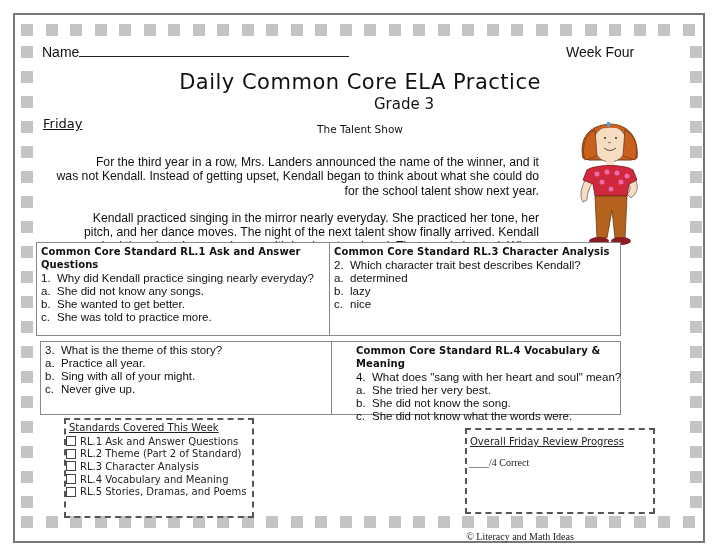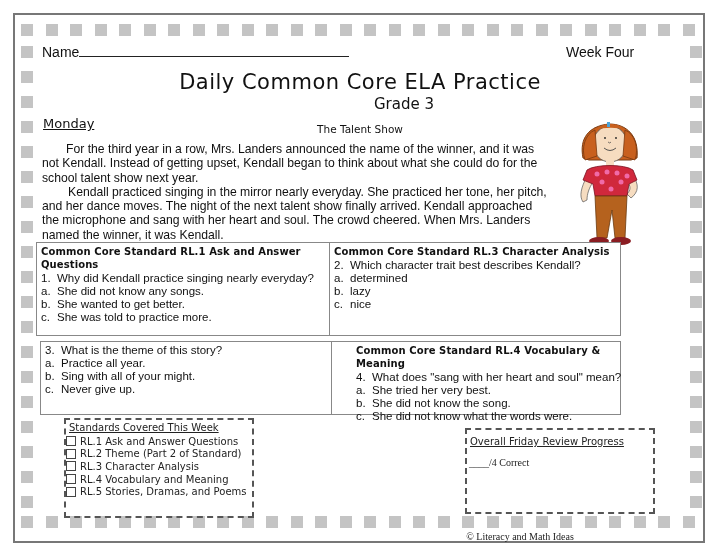--- a/index.html
+++ b/index.html
@@ -9,21 +9,21 @@
   .abs { position:absolute; }
   .hand { font-family:"DejaVu Sans", sans-serif; }
   .name-line { left:42px; top:44px; font-size:14px; }
   .name-line .line { display:inline-block; width:270px; border-bottom:1px solid #222; height:12px; vertical-align:baseline; }
   .week { left:566px; top:44px; font-size:14px; }
   .title { left:0; width:720px; top:70px; text-align:center; font-size:21px; letter-spacing:0.5px; }
   .grade { left:0; width:720px; top:95px; text-align:center; font-size:15px;margin-left:44px; }
   .day { left:43px; top:116px; font-size:13px; text-decoration:underline; }
   .story-title { left:0; width:720px; top:123px; text-align:center; font-size:10.5px; }
   .passage { left:42px; top:142px; width:510px; font-size:12.2px; line-height:14.3px; }
-  .passage p { margin:0; text-indent:24px; }
+  .passage p { margin:13px; text-indent:24px;text-align:right; }
   .passage p + p { text-indent:26px; }
   .qbox { position:absolute; border:1.5px solid #888; box-sizing:border-box; background:#fff; padding:2px 4px; font-size:11.5px; line-height:13px; }
   .qbox .std { font-family:"DejaVu Sans", sans-serif; font-weight:bold; font-size:10px; letter-spacing:0.1px; margin-bottom:1px; }
   .qbox .q, .qbox .opt { white-space:nowrap; }
   .qbox .opt .ltr { display:inline-block; width:16px; }
   .qbox .q .num { display:inline-block; width:16px; }
   .dashbox { position:absolute; border:2px dashed #555; box-sizing:border-box; }
   .std-head { font-size:10px; text-decoration:underline; margin:2px 0 2px 3px; font-family:"DejaVu Sans", sans-serif; color:#222; }
   .chk-row { display:flex; align-items:center; height:12.6px; font-size:10px; font-family:"DejaVu Sans", sans-serif; color:#222; }
   .chk { width:10px; height:10px; border:1.5px solid #444; margin-right:4px; box-sizing:border-box; flex:none; }
@@ -131,21 +131,21 @@
     <div class="dot" style="left: 21px; top: 496px;"></div>
     <div class="dot" style="left: 690px; top: 496px;"></div>
   </div>
 
 <div class="abs name-line">
   <span>Name</span><span class="line"></span>
 </div>
 <div class="abs week">Week Four</div>
 <div class="abs title hand">Daily Common Core ELA Practice</div>
 <div class="abs grade hand">Grade 3</div>
-<div class="abs day hand">Monday</div>
+<div class="abs day hand">Friday</div>
 <div class="abs story-title hand">The Talent Show</div>
 
 <div class="abs passage">
   <p>For the third year in a row, Mrs. Landers announced the name of the winner, and it was not Kendall.  Instead of getting upset, Kendall began to think about what she could do for the school talent show next year.</p>
   <p>Kendall practiced singing in the mirror nearly everyday.  She practiced her tone, her pitch, and her dance moves.  The night of the next talent show finally arrived.  Kendall approached the microphone and sang with her heart and soul.  The crowd cheered.  When Mrs. Landers named the winner, it was Kendall.</p>
 </div>
 
 <svg class="abs" style="left:575px;top:118px;" width="70" height="130" viewBox="0 0 70 130">
 
   <path d="M8,40 C4,20 14,8 34,6 C52,6 64,18 62,40 L56,42 L14,42 Z" fill="#c8601e" stroke="#7a3a10" stroke-width="1"></path>

